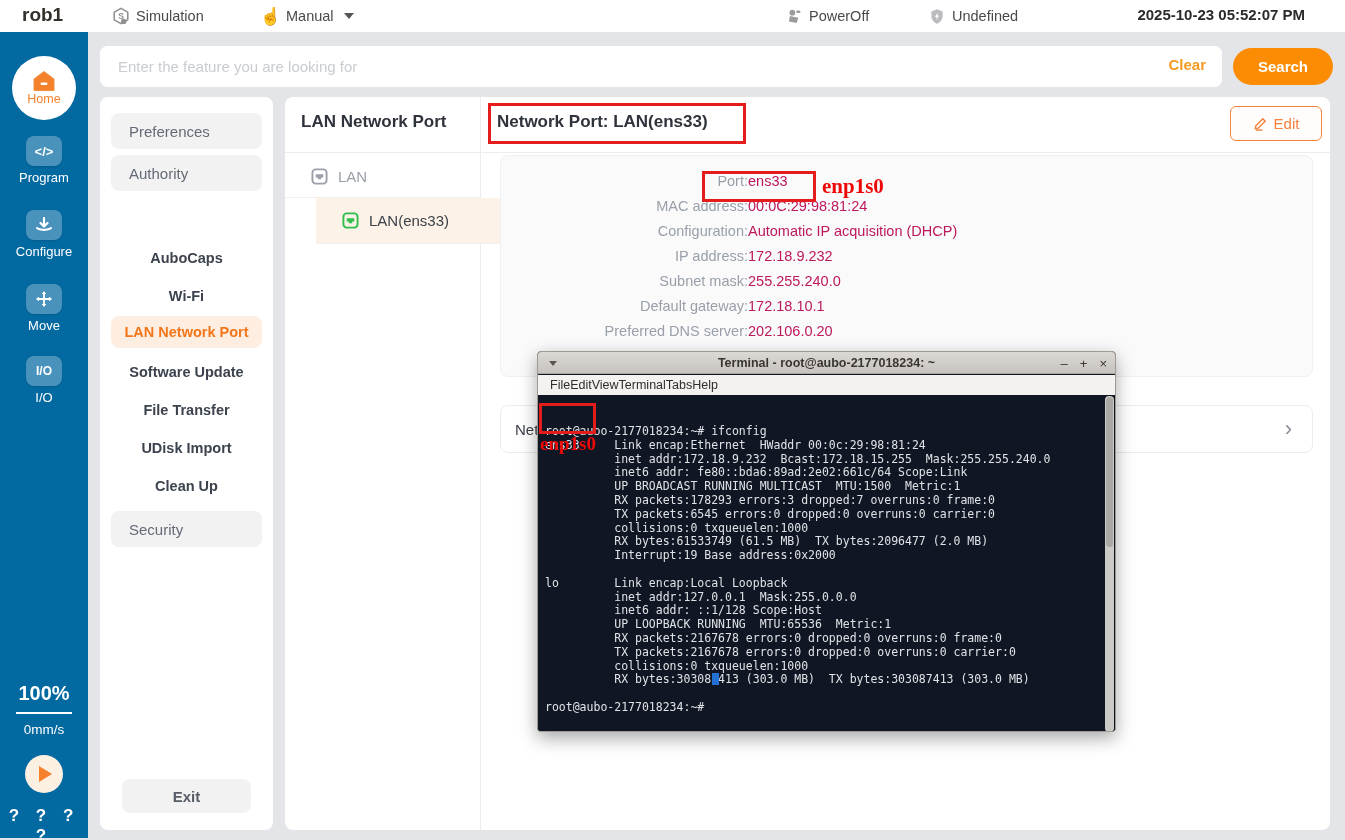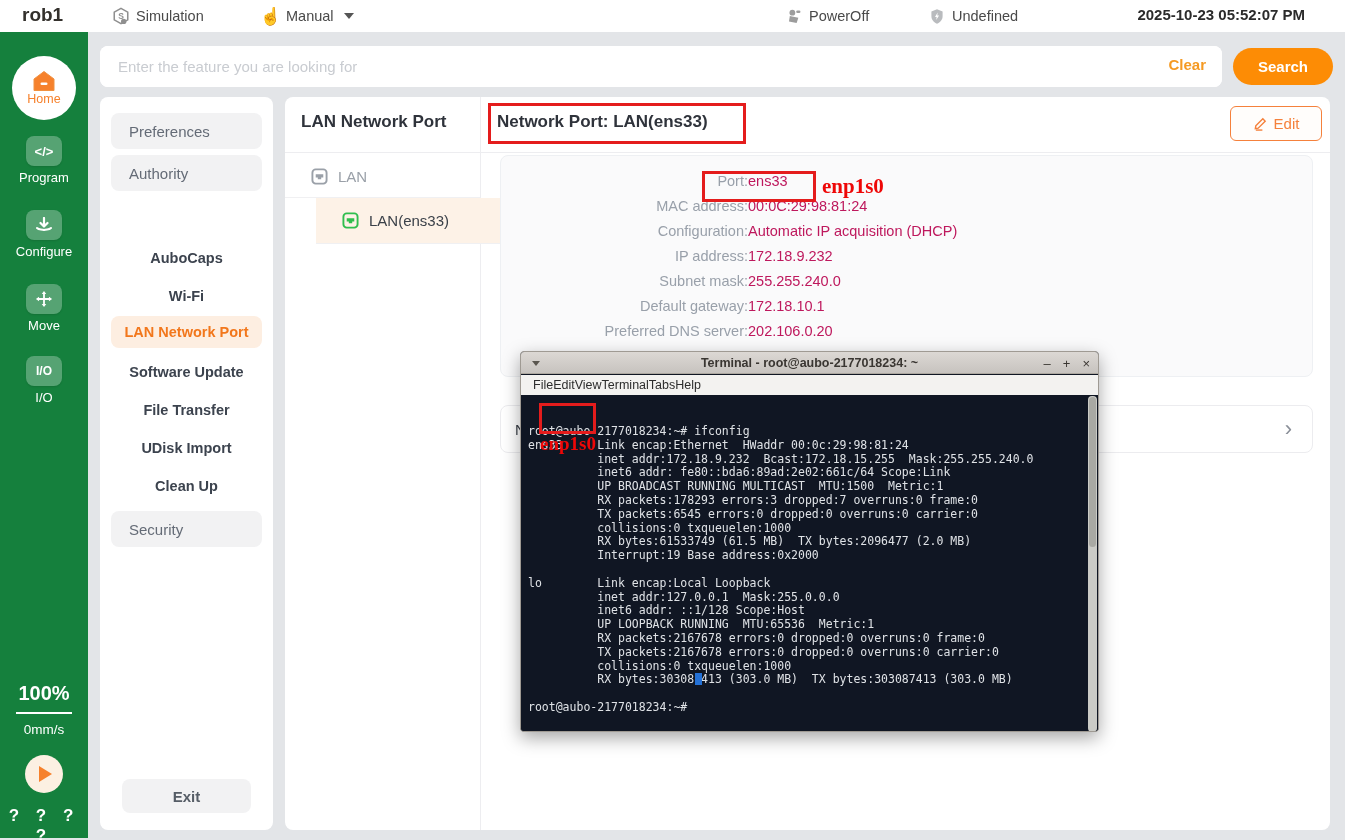--- a/index.html
+++ b/index.html
@@ -19,21 +19,21 @@
   
   .search-box { left:100px; top:46px; width:1122px; height:41px; background:#fff; border-radius:8px; }
   .search-input { position:absolute; left:0; top:0; width:100%; height:100%; border:none; outline:none; border-radius:8px;
                   padding:0 70px 0 18px; font-size:15px; color:#444; font-family:"Liberation Sans",sans-serif; }
   .search-input::placeholder { color:#c9ccd1; }
   .clear-btn { position:absolute; right:16px; top:10px; font-size:15px; font-weight:bold; color:#f59a23; cursor:pointer; }
   .search-btn { left:1233px; top:48px; width:100px; height:37px; background:#fd8c05; border:none; border-radius:19px;
                 color:#fff; font-size:15px; font-weight:bold; cursor:pointer; font-family:"Liberation Sans",sans-serif; }
 
   
-  .sidebar { left:0; top:32px; width:88px; height:806px; background:#15803d; z-index:4; }
+  .sidebar { left:0; top:32px; width:88px; height:806px; background:#0369a1; z-index:4; }
   .sb-item { position:absolute; left:0; width:88px; display:flex; flex-direction:column; align-items:center; gap:4px; color:#fff; font-size:13px; cursor:pointer; }
   .home-circle { position:absolute; left:12px; top:24px; width:64px; height:64px; background:#fff; border-radius:50%;
                  display:flex; flex-direction:column; align-items:center; justify-content:center; gap:1px; cursor:pointer; }
   .home-label { color:#f6812c; font-size:12.5px; }
   .sb-icosq { width:36px; height:30px; background:rgba(255,255,255,.28); border-radius:8px; display:flex; align-items:center; justify-content:center;
               color:#fff; font-weight:bold; font-size:13px; box-shadow:0 1px 2px rgba(0,0,0,.12); }
   .speed-pct { position:absolute; left:0; top:650px; width:88px; text-align:center; color:#fff; font-size:20px; font-weight:bold; cursor:pointer; }
   .speed-hr  { position:absolute; left:16px; top:680px; width:56px; height:0; border-top:2px solid #fff; }
   .speed-val { position:absolute; left:0; top:690px; width:88px; text-align:center; color:#fff; font-size:13.5px; }
   .play-btn { position:absolute; left:25px; top:723px; width:38px; height:38px; border-radius:50%; background:#fcf0e2;
@@ -67,21 +67,21 @@
               border-radius:6px; color:#f5813c; font-size:15px; display:flex; align-items:center; justify-content:center; gap:6px; cursor:pointer; }
   .detail-card { position:absolute; left:215px; top:58px; width:813px; height:222px; background:#fafafb; border:1px solid #eef0f3; border-radius:8px; }
   .f-row { position:absolute; left:0; width:100%; height:25px; display:flex; align-items:center; font-size:14.5px; }
   .f-label { width:247px; text-align:right; color:#99a0aa; }
   .f-value { color:#be185d;text-align:center; }
   .collapsed-card { position:absolute; left:215px; top:308px; width:813px; height:48px; background:#fff; border:1px solid #ececef; border-radius:8px;
                     display:flex; align-items:center; padding:0 20px 0 14px; font-size:15px; color:#3a3f47; cursor:pointer; }
   .collapsed-chevron { margin-left:auto; color:#8a8f98; font-size:22px; line-height:1; }
 
   
-  .terminal { left:520px; top:351px; width:579px; height:381px; z-index:20; border:1px solid #9f9a93; border-radius:4px;
+  .terminal { left:537px; top:351px; width:579px; height:381px; z-index:20; border:1px solid #9f9a93; border-radius:4px;
               box-shadow:0 6px 18px rgba(0,0,0,.35); background:#101623; overflow:hidden;padding-left:46px; }
   .t-titlebar { position:absolute; left:0; top:0; width:100%; height:22px; background:linear-gradient(#dcd8d4,#c7c3bf);
                 border-bottom:1px solid #aca79f; display:flex; align-items:center; }
   .t-title { position:absolute; left:0; width:100%; text-align:center; font-size:12.5px; font-weight:bold; color:#3a3632; }
   .t-drop { position:absolute; left:11px; top:9px; width:0; height:0; border-left:4px solid transparent; border-right:4px solid transparent; border-top:5px solid #5a564f; cursor:pointer; }
   .t-btns { position:absolute; right:8px; top:0; height:22px; display:flex; gap:12px; align-items:center; font-size:13px; color:#3a3632; }
   .t-btns span { cursor:pointer; }
   .t-menubar { position:absolute; left:0; top:23px; width:100%; height:20px; background:#f3f2f0; display:flex; align-items:center;
                padding-left:12px; font-size:12.5px; color:#2d2d2d; }
   .t-menubar span { cursor:pointer; }

